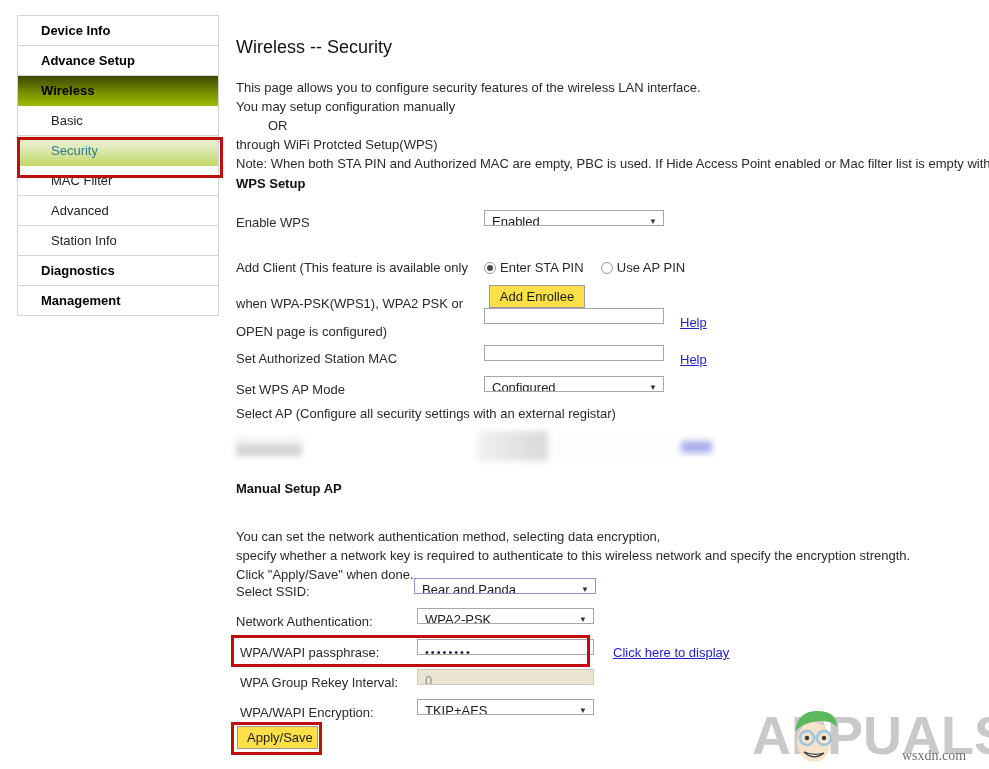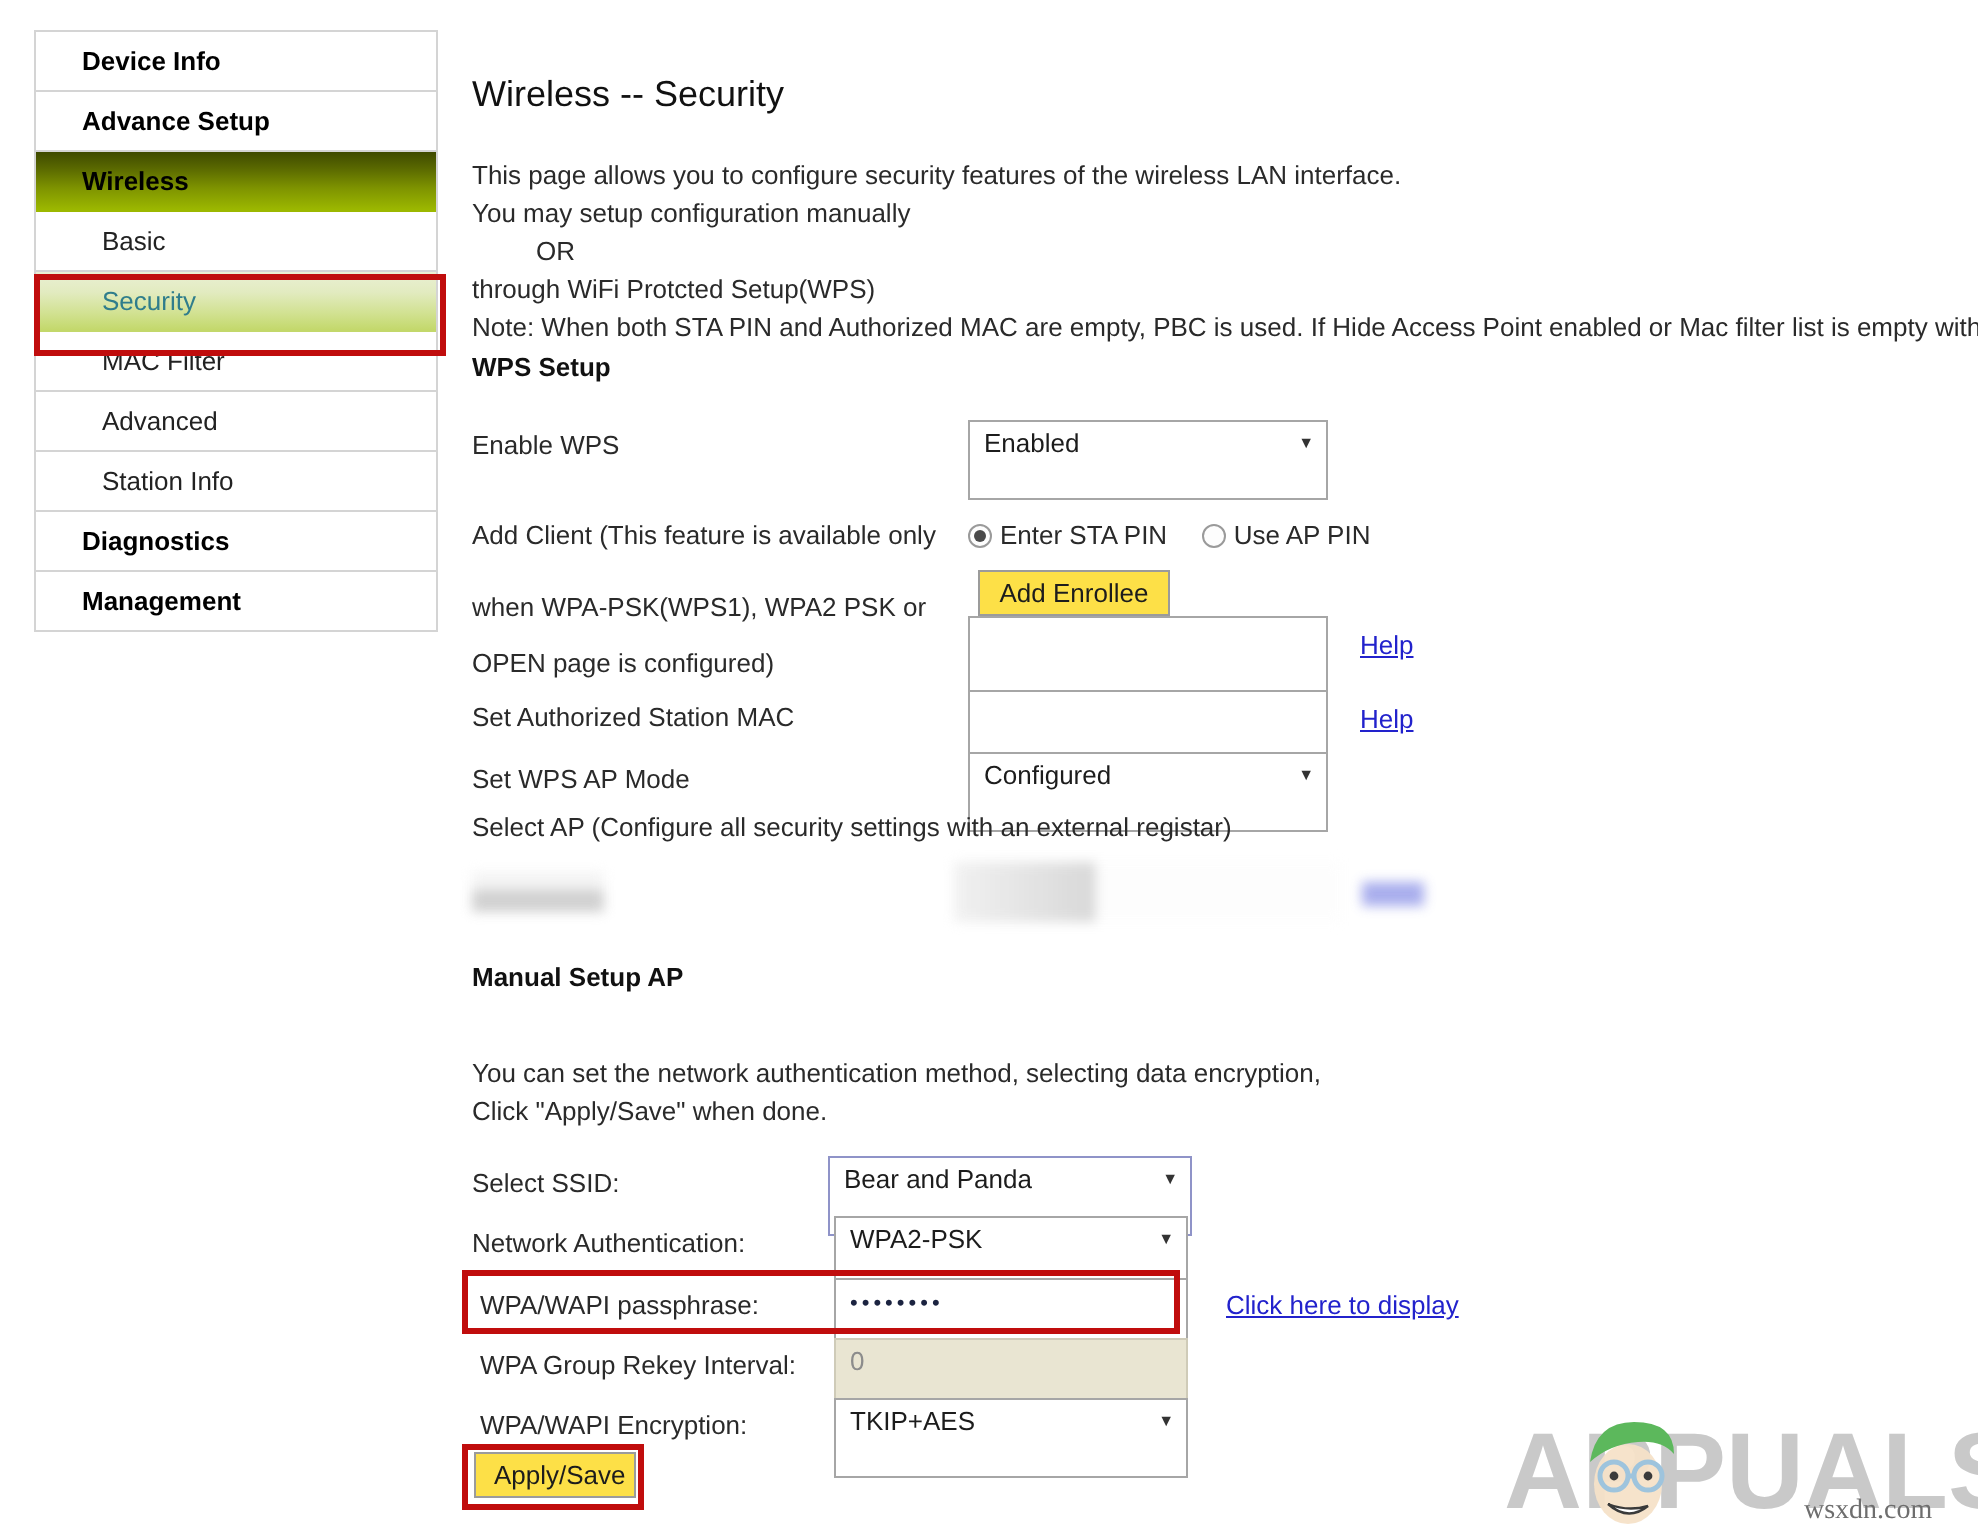--- a/index.html
+++ b/index.html
@@ -135,21 +135,21 @@
   
   .sel, .txt {
     position: absolute;
     box-sizing: border-box;
     font-family: "Liberation Sans", sans-serif;
     font-size: 13px;
     color: #1c1c1c;
     background: #ffffff;
     border: 1px solid #a6a6a6;
     padding: 0 18px 0 7px;
-    height: 40px;
+    height: 16px;
     line-height: 22px;
     white-space: nowrap;
     overflow: hidden;
   }
   .sel::after {
     content: "\25BC";
     position: absolute;
     right: 6px;
     top: 0;
     font-size: 8px;
@@ -308,20 +308,21 @@
   <div class="lbl" style="top:406px;left:0;">Select AP (Configure all security settings with an external registar)</div>
 
   <div class="blur" id="blur-label"></div>
   <div class="blur" id="blur-field"></div>
   <div class="blur" id="blur-link"></div>
 
   <div class="section-head" id="manual-head">Manual Setup AP</div>
 
   <div class="manual-desc">
     <div>You can set the network authentication method, selecting data encryption,</div>
+    <div>specify whether a network key is required to authenticate to this wireless network and specify the encryption strength.</div>
     <div>Click "Apply/Save" when done.</div>
   </div>
 
   <div class="lbl" style="top:584px;left:0;">Select SSID:</div>
   <div class="sel focused" style="top:578px;left:178px;width:182px;">Bear and Panda</div>
 
   <div class="lbl" style="top:614px;left:0;">Network Authentication:</div>
   <div class="sel" style="top:608px;left:181px;width:177px;">WPA2-PSK</div>
 
   <div class="lbl" style="top:645px;left:4px;">WPA/WAPI passphrase:</div>

